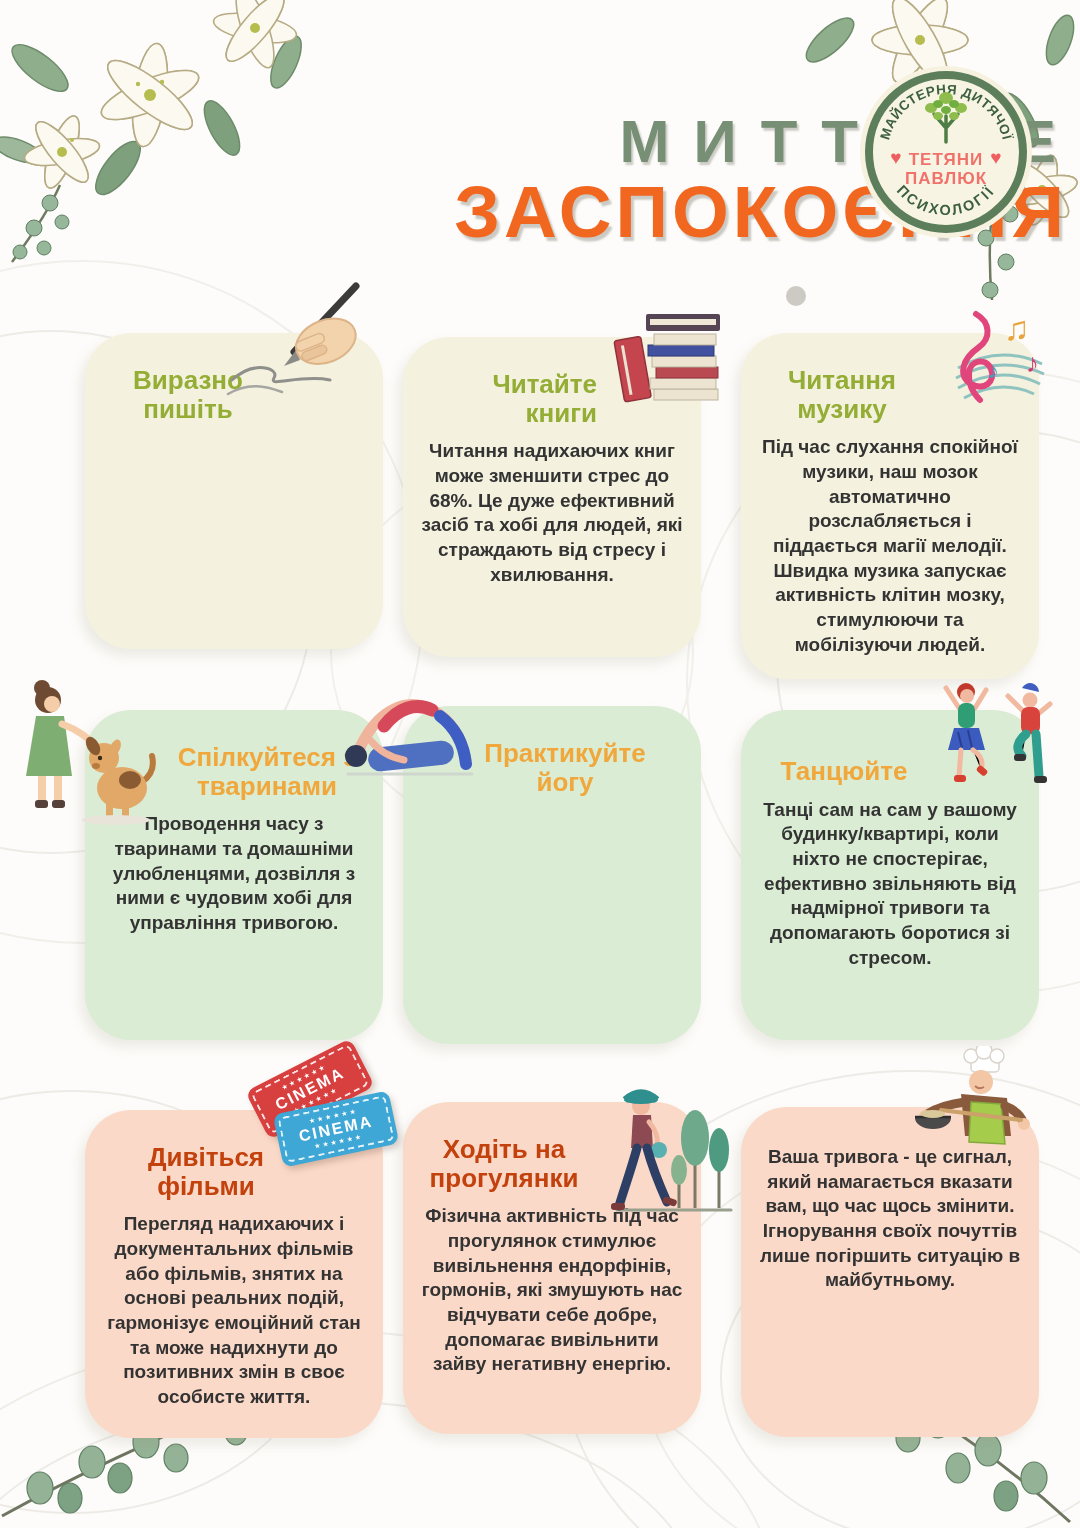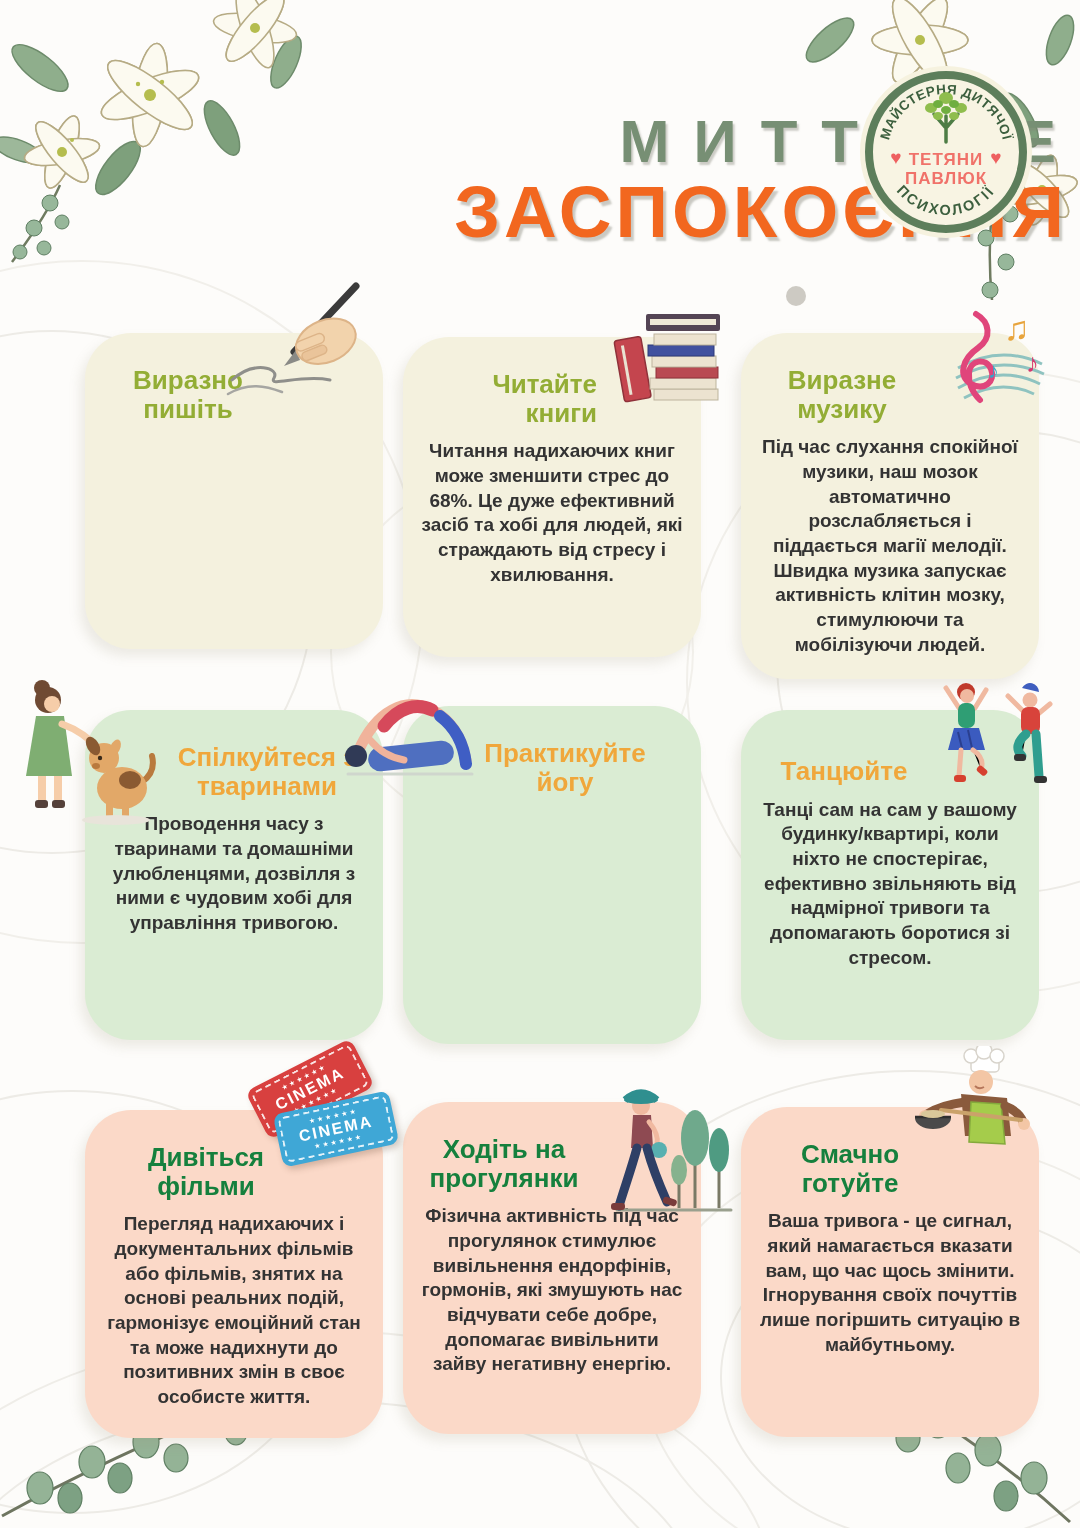--- a/index.html
+++ b/index.html
@@ -33,21 +33,21 @@
 
   
   .card{position:absolute;width:298px;border-radius:46px;padding:26px 17px 22px;box-sizing:border-box;
         text-align:center;z-index:2;box-shadow:-5px 7px 12px rgba(150,140,120,.16);}
   .theme-cream{background:#f4f1de;}
   .theme-green{background:#daecd3;}
   .theme-peach{background:#fbd9c8;}
   .card h2{font-size:26px;line-height:1.1;margin:7px;font-weight:bold;}
   .tt-olive{color:#93ad35;}
   .tt-amber{color:#f0a73b;}
-  .tt-terra{color:#15803d;}
+  .tt-terra{color:#c2410c;}
   .card p{font-size:19px;line-height:1.3;margin:12px 0 0;color:#333;font-weight:bold;}
 
   .c1{left:85px;top:333px;min-height:316px;}
   .c2{left:403px;top:337px;min-height:320px;}
   .c3{left:741px;top:333px;min-height:328px;}
   .c4{left:85px;top:710px;min-height:330px;}
   .c5{left:403px;top:706px;min-height:338px;}
   .c6{left:741px;top:710px;min-height:330px;}
   .c7{left:85px;top:1110px;min-height:328px;}
   .c8{left:403px;top:1102px;min-height:332px;}
@@ -270,21 +270,21 @@
   </svg>
 
   <div class="card theme-cream c1">
     <h2 class="tt-olive">Виразно пишіть</h2>
   </div>
   <div class="card theme-cream c2">
     <h2 class="tt-olive">Читайте книги</h2>
     <p>Читання надихаючих книг може зменшити стрес до 68%. Це дуже ефективний засіб та хобі для людей, які страждають від стресу і хвилювання.</p>
   </div>
   <div class="card theme-cream c3">
-    <h2 class="tt-olive">Виразне музику</h2>
+    <h2 class="tt-olive">Читання музику</h2>
     <p>Під час слухання спокійної музики, наш мозок автоматично розслабляється і піддається магії мелодії. Швидка музика запускає активність клітин мозку, стимулюючи та мобілізуючи людей.</p>
   </div>
   <div class="card theme-green c4">
     <h2 class="tt-amber">Спілкуйтеся з тваринами</h2>
     <p>Проводення часу з тваринами та домашніми улюбленцями, дозвілля з ними є чудовим хобі для управління тривогою.</p>
   </div>
   <div class="card theme-green c5">
     <h2 class="tt-amber">Практикуйте йогу</h2>
   </div>
   <div class="card theme-green c6">
@@ -293,21 +293,20 @@
   </div>
   <div class="card theme-peach c7">
     <h2 class="tt-terra">Дивіться фільми</h2>
     <p>Перегляд надихаючих і документальних фільмів або фільмів, знятих на основі реальних подій, гармонізує емоційний стан та може надихнути до позитивних змін в своє особисте життя.</p>
   </div>
   <div class="card theme-peach c8">
     <h2 class="tt-terra">Ходіть на прогулянки</h2>
     <p>Фізична активність під час прогулянок стимулює вивільнення ендорфінів, гормонів, які змушують нас відчувати себе добре, допомагає вивільнити зайву негативну енергію.</p>
   </div>
   <div class="card theme-peach c9">
-    <h2 class="tt-terra">Смачно готуйте</h2>
     <p>Ваша тривога - це сигнал, який намагається вказати вам, що час щось змінити. Ігнорування своїх почуттів лише погіршить ситуацію в майбутньому.</p>
   </div>
 
   <svg class="float-icon i-write" width="160" height="125" viewBox="0 0 160 125">
     <path d="M138 6 L76 72" stroke="#3b3b3b" stroke-width="7" stroke-linecap="round"></path>
     <path d="M78 70 L66 86 L82 80 Z" fill="#8a8a86"></path>
     <g transform="rotate(-22 106 62)">
       <ellipse cx="108" cy="62" rx="31" ry="21" fill="#f2d3ac" stroke="#ddb488" stroke-width="2"></ellipse>
       <rect x="78" y="52" width="30" height="10" rx="5" fill="#f2d3ac" stroke="#ddb488" stroke-width="1.5"></rect>
       <rect x="80" y="64" width="26" height="9" rx="4.5" fill="#eac49a" stroke="#ddb488" stroke-width="1.5"></rect>

